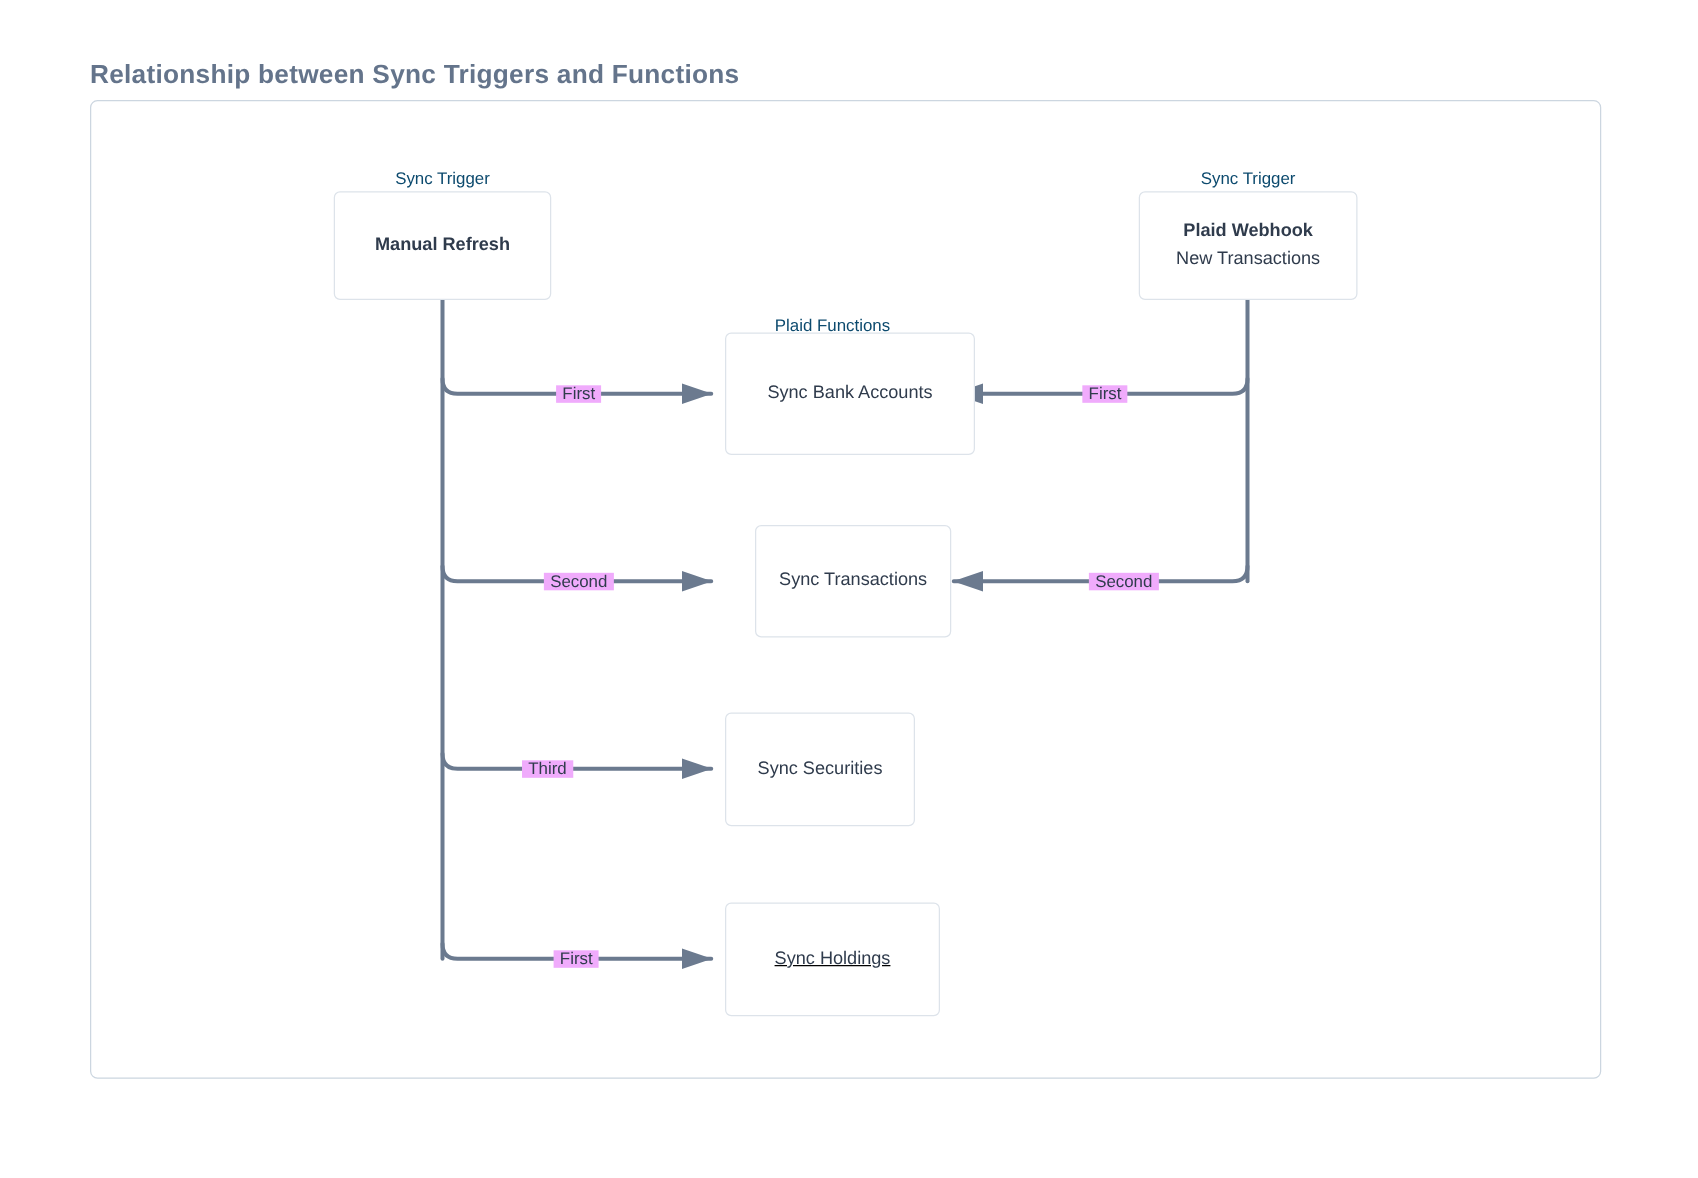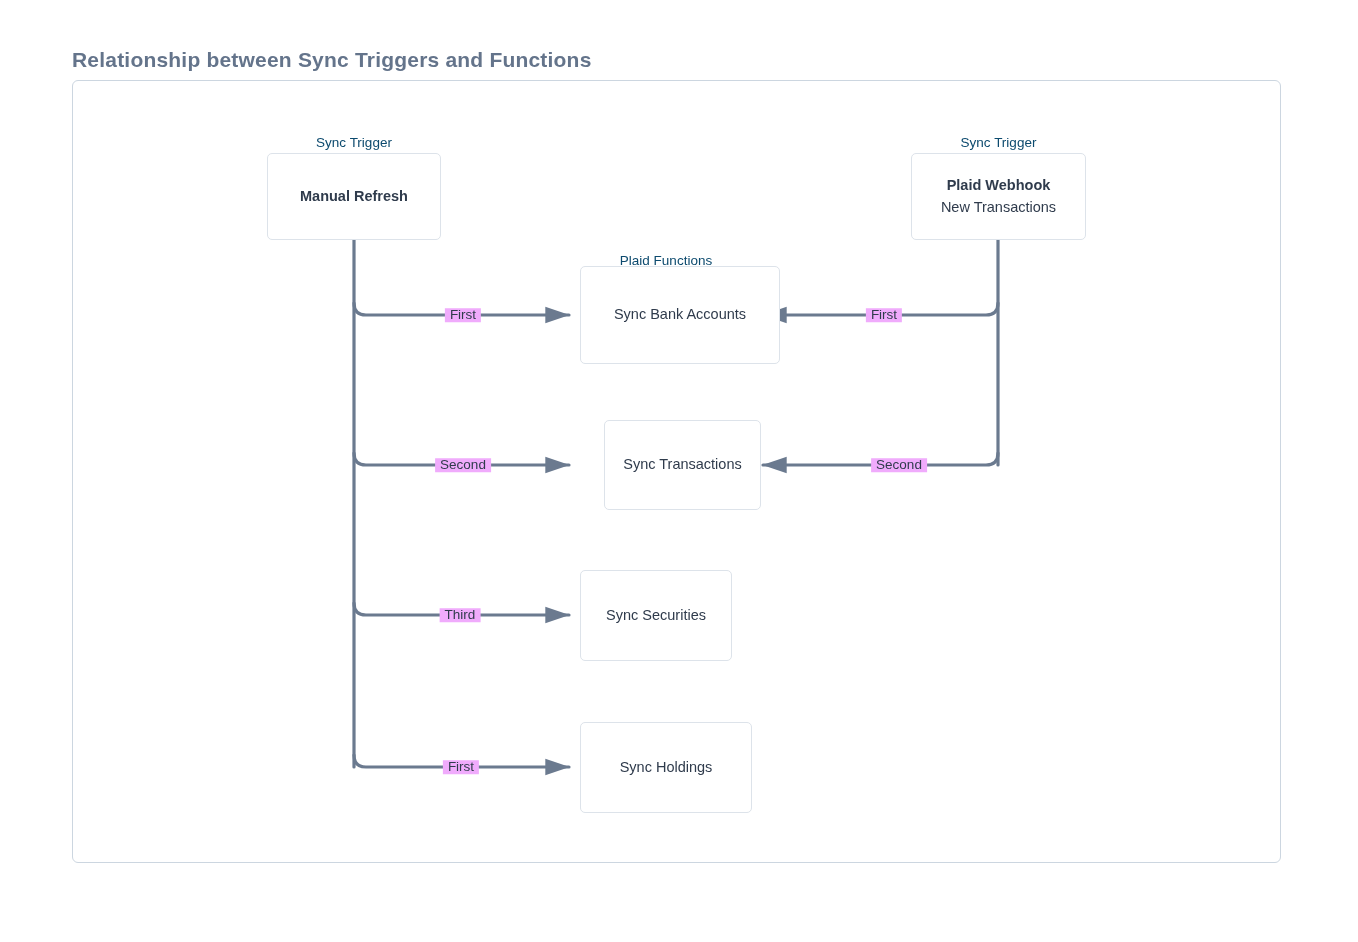--- a/index.html
+++ b/index.html
@@ -81,29 +81,29 @@
     transform: translate(-50%, -50%);
     line-height: 1;
   }
   
   #node-manual-refresh { left: 267px; top: 153px; width: 174px; height: 87px; }
   #node-plaid-webhook  { left: 911px; top: 153px; width: 175px; height: 87px; }
   
   #node-sync-bank-accounts { left: 580px; top: 266px; width: 200px; height: 98px; }
   #node-sync-transactions  { left: 580px; top: 420px; width: 157px; height: 90px; margin-left: 24px; }
   #node-sync-securities    { left: 580px; top: 570px; width: 152px; height: 91px; }
-  #node-sync-holdings      { left: 580px; top: 722px; width: 172px; height: 91px; }
+  #node-sync-holdings      { left: 580px; top: 722px; width: 172px; height: 91px; text-decoration: underline; }
   
   #group-label-trigger-left  { left: 267px; top: 135px; width: 174px; }
   #group-label-trigger-right { left: 911px; top: 135px; width: 175px; }
   #group-label-functions     { left: 580px; top: 253px; width: 172px; }
   
   #edge-label-first-left   { left: 463px; top: 315px; }
   #edge-label-second-left  { left: 463px; top: 465px; }
-  #edge-label-third-left   { left: 460px; top: 615px; }
+  #edge-label-third-left   { left: 438px; top: 615px; }
   #edge-label-fourth-left  { left: 461px; top: 767px; }
   #edge-label-first-right  { left: 884px; top: 315px; }
   #edge-label-second-right { left: 899px; top: 465px; }
 </style>
 </head>
 <body>
 
 <div id="page">
 
   <div class="diagram-title">Relationship between Sync Triggers and Functions</div>

